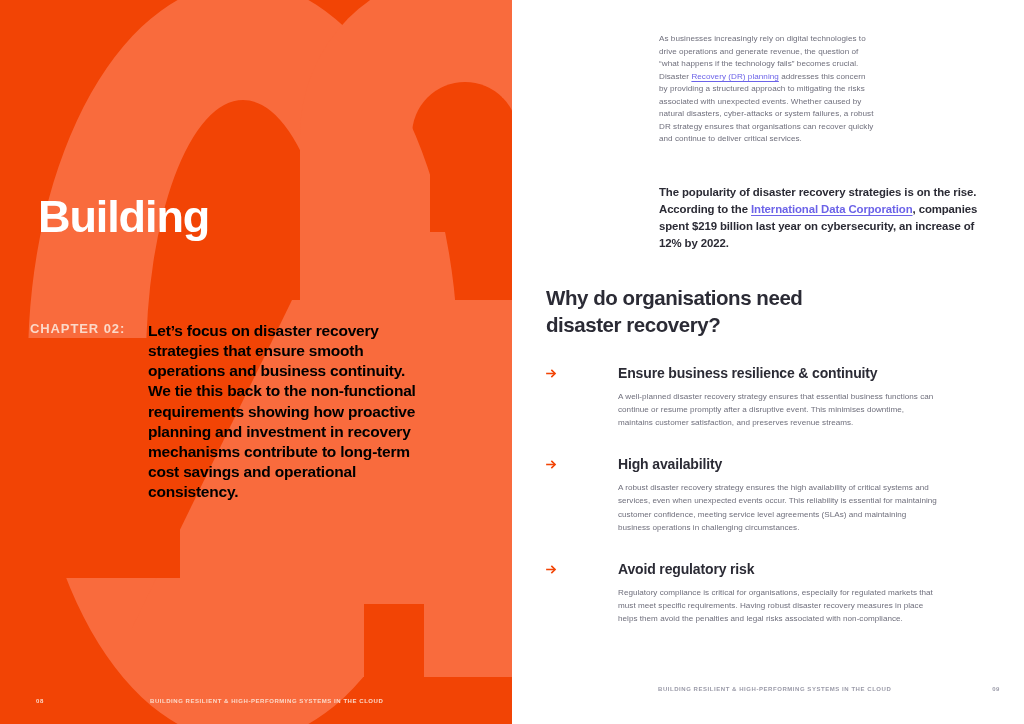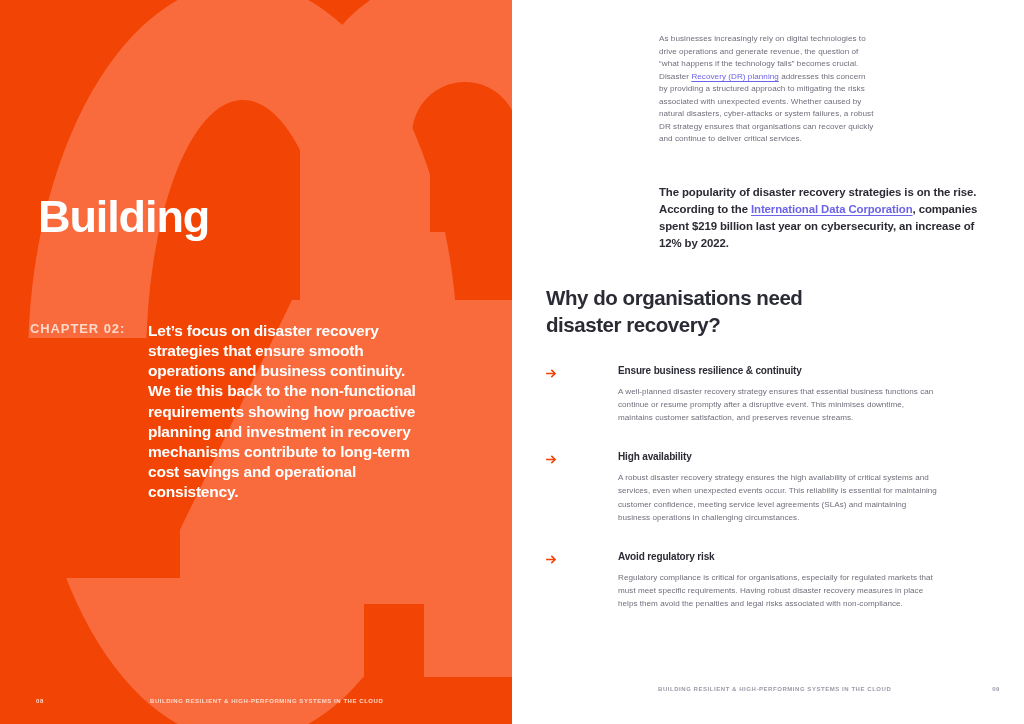--- a/index.html
+++ b/index.html
@@ -115,21 +115,21 @@
     font-size: 13px;
     font-weight: bold;
     letter-spacing: 0.9px;
   }
 
   .left-intro {
     position: absolute;
     left: 148px;
     top: 321px;
     width: 275px;
-    color: #ffffff;
+    color: #000000;
     font-size: 15.5px;
     font-weight: bold;
     line-height: 1.3;
     letter-spacing: -0.2px;
   }
 
   .footer-left {
     position: absolute;
     left: 0;
     bottom: 26px;
@@ -224,21 +224,21 @@
     flex: 0 0 72px;
     padding-top: 3px;
   }
 
   .arrow-icon { display: block; width: 11px; height: 11px; }
 
   .benefit-body { flex: 1; }
 
   .benefit-title {
     color: #2B2B35;
-    font-size: 10px;
+    font-size: 14px;
     font-weight: bold;
     letter-spacing: -0.15px;
     margin-bottom: 9px;
   }
 
   .benefit-desc {
     color: #6F6F7C;
     font-size: 8.1px;
     line-height: 1.62;
     letter-spacing: 0.03px;

